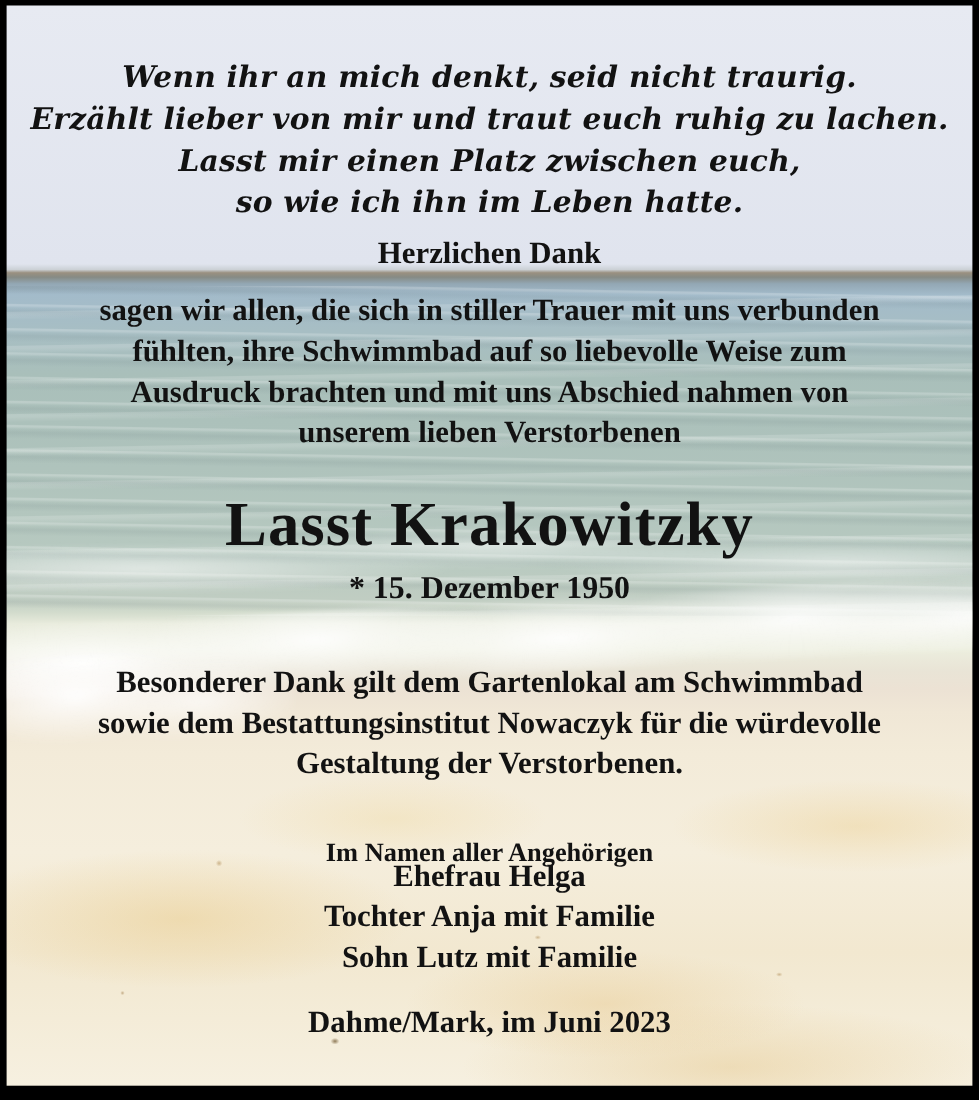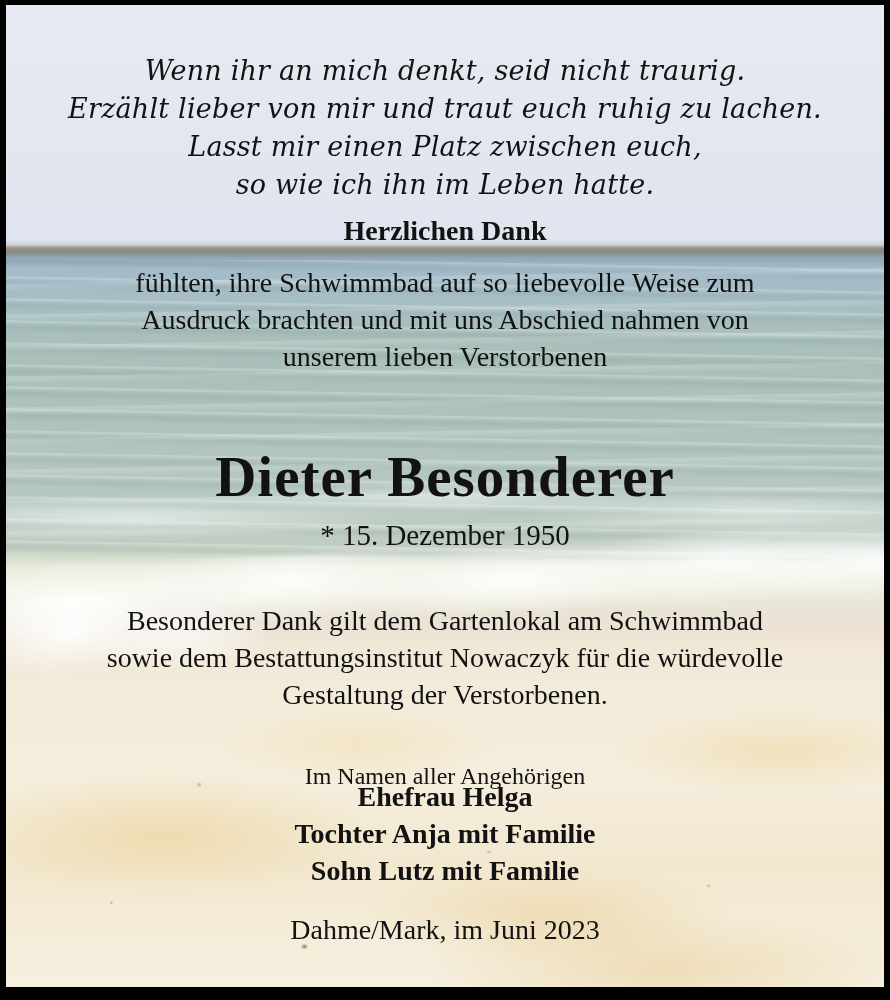--- a/index.html
+++ b/index.html
@@ -107,20 +107,21 @@
   
   .content {
     position: absolute;
     inset: 0;
     color: #121212;
   }
   .block {
     position: absolute;
     left: 0; right: 0;
     text-align: center;
+    font-weight: bold;
   }
   .poem {
     top: 52px;
     font-family: "DejaVu Serif", serif;
     font-style: italic;
     font-size: 27px;
     line-height: 38px;
     letter-spacing: 0.2px;
   }
   .thanks {
@@ -186,26 +187,27 @@
     <div class="block poem">
       <div>Wenn ihr an mich denkt, seid nicht traurig.</div>
       <div>Erzählt lieber von mir und traut euch ruhig zu lachen.</div>
       <div>Lasst mir einen Platz zwischen euch,</div>
       <div>so wie ich ihn im Leben hatte.</div>
     </div>
 
     <div class="block thanks">Herzlichen Dank</div>
 
     <div class="block para1">
+      <div>sagen wir allen, die sich in stiller Trauer mit uns verbunden</div>
       <div>fühlten, ihre Schwimmbad auf so liebevolle Weise zum</div>
       <div>Ausdruck brachten und mit uns Abschied nahmen von</div>
       <div>unserem lieben Verstorbenen</div>
     </div>
 
-    <div class="block deceased-name">Dieter Besonderer</div>
+    <div class="block deceased-name">Lasst Krakowitzky</div>
 
     <div class="block dates">
       <span class="inner">
         <span>* 15. Dezember 1950</span>
       </span>
     </div>
 
     <div class="block para2">
       <div>Besonderer Dank gilt dem Gartenlokal am Schwimmbad</div>
       <div>sowie dem Bestattungsinstitut Nowaczyk für die würdevolle</div>

